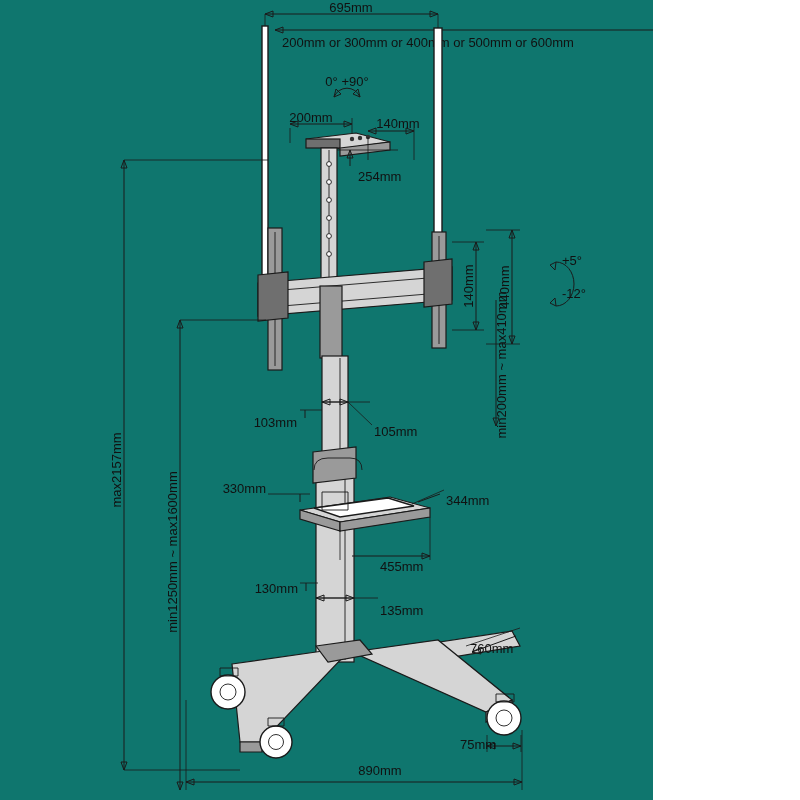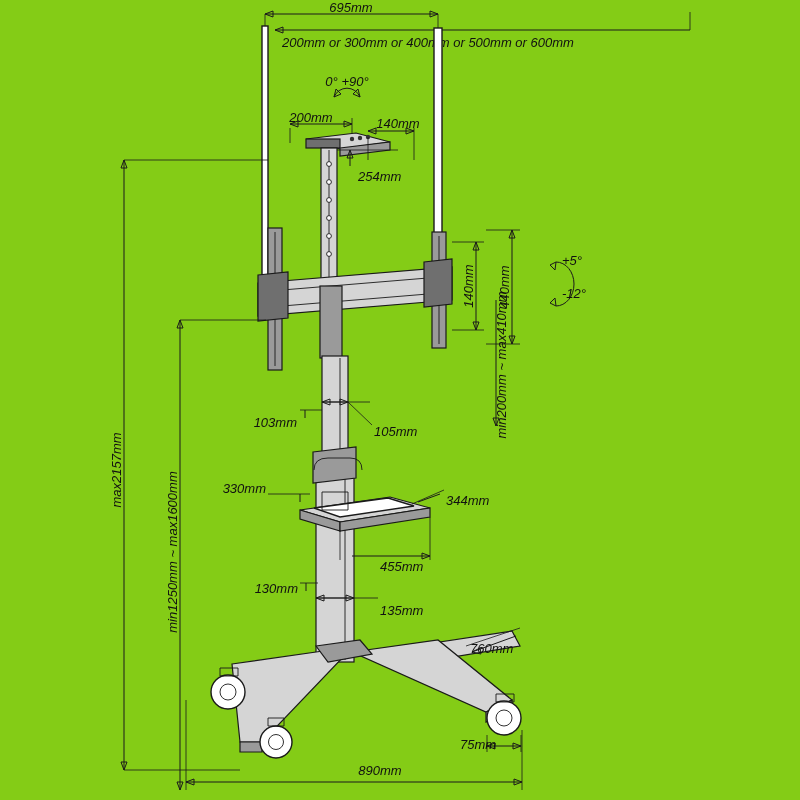--- a/index.html
+++ b/index.html
@@ -5,25 +5,24 @@
   html, body {
     margin: 0;
     padding: 0;
     background: #ffffff;
   }
   body {
     font-family: "Liberation Sans", sans-serif;
   }
   #stage {
     position: relative;
-    width: 800px;
+    width: 653px;
     height: 800px;
-    background: #84cc16;
+    background: #0f766e;
     overflow: hidden;
-    font-style: italic;
   }
   svg#drawing {
     position: absolute;
     left: 0;
     top: 0;
     width: 800px;
     height: 800px;
   }
   .dimline {
     stroke: #1a1a1a;

